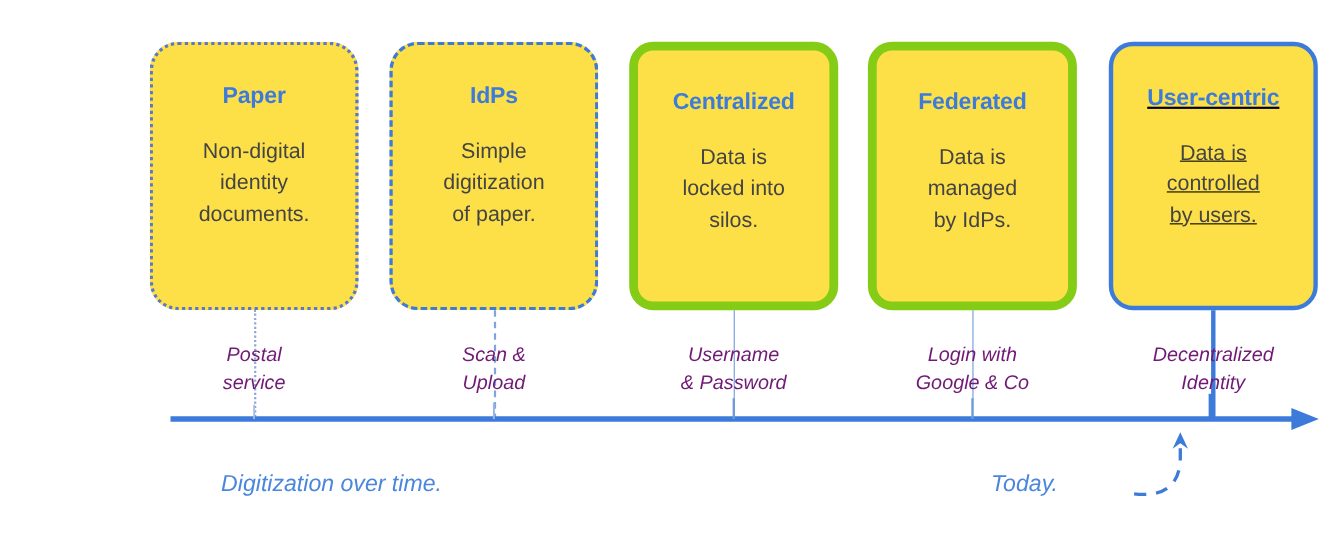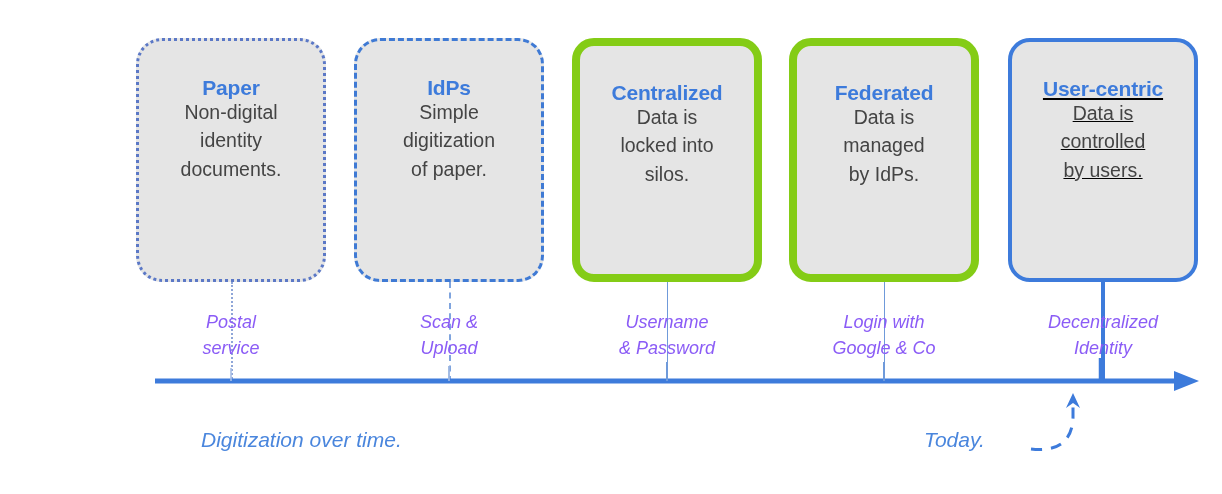--- a/index.html
+++ b/index.html
@@ -19,21 +19,21 @@
   }
 
   
   .card {
     position: absolute;
     top: 38px;
     width: 190px;
     height: 244px;
     box-sizing: border-box;
     border-radius: 22px;
-    background: #e5e5e5;
+    background: #fde047;
     display: flex;
     flex-direction: column;
     align-items: center;
     padding-top: 36px;
   }
   .card.style-dotted {
     border: 3px dotted #5b78c6;
     border-radius: 26px;
   }
   .card.style-dashed {
@@ -50,20 +50,21 @@
 
   .card-title {
     font-size: 21px;
     font-weight: bold;
     color: #3d7bdb;
     letter-spacing: -0.2px;
     line-height: 1;
     text-align: center;
   }
   .card-desc {
+    margin-top: 26px;
     font-size: 19.5px;
     color: #444444;
     text-align: center;
     line-height: 1.45;
     padding: 0 8px;
     white-space: pre-line;
   }
 
   
   .stem {
@@ -78,21 +79,21 @@
   .stem.bold    { border-left: 4px solid #3d7bdb; }
 
   
   .caption {
     position: absolute;
     top: 310px;
     width: 190px;
     text-align: center;
     font-size: 18px;
     font-style: italic;
-    color: #8b5cf6;
+    color: #701a75;
     line-height: 1.42;
     white-space: pre-line;
   }
 
   
   #timeline-svg {
     position: absolute;
     left: 0;
     top: 0;
     width: 1222px;
@@ -102,21 +103,21 @@
 
   
   .bottom-label {
     position: absolute;
     font-size: 21px;
     font-style: italic;
     color: #4a86dd;
     white-space: nowrap;
   }
   #label-digitization { left: 172px; top: 428px; margin-left: 29px; }
-  #label-today       { left: 924px; top: 428px; }
+  #label-today       { left: 901px; top: 428px; }
 </style>
 </head>
 <body>
 
 <div id="canvas">
 
   <div class="card style-dotted" style="left:136px">
     <div class="card-title">Paper</div>
     <div class="card-desc">Non-digital
 identity

